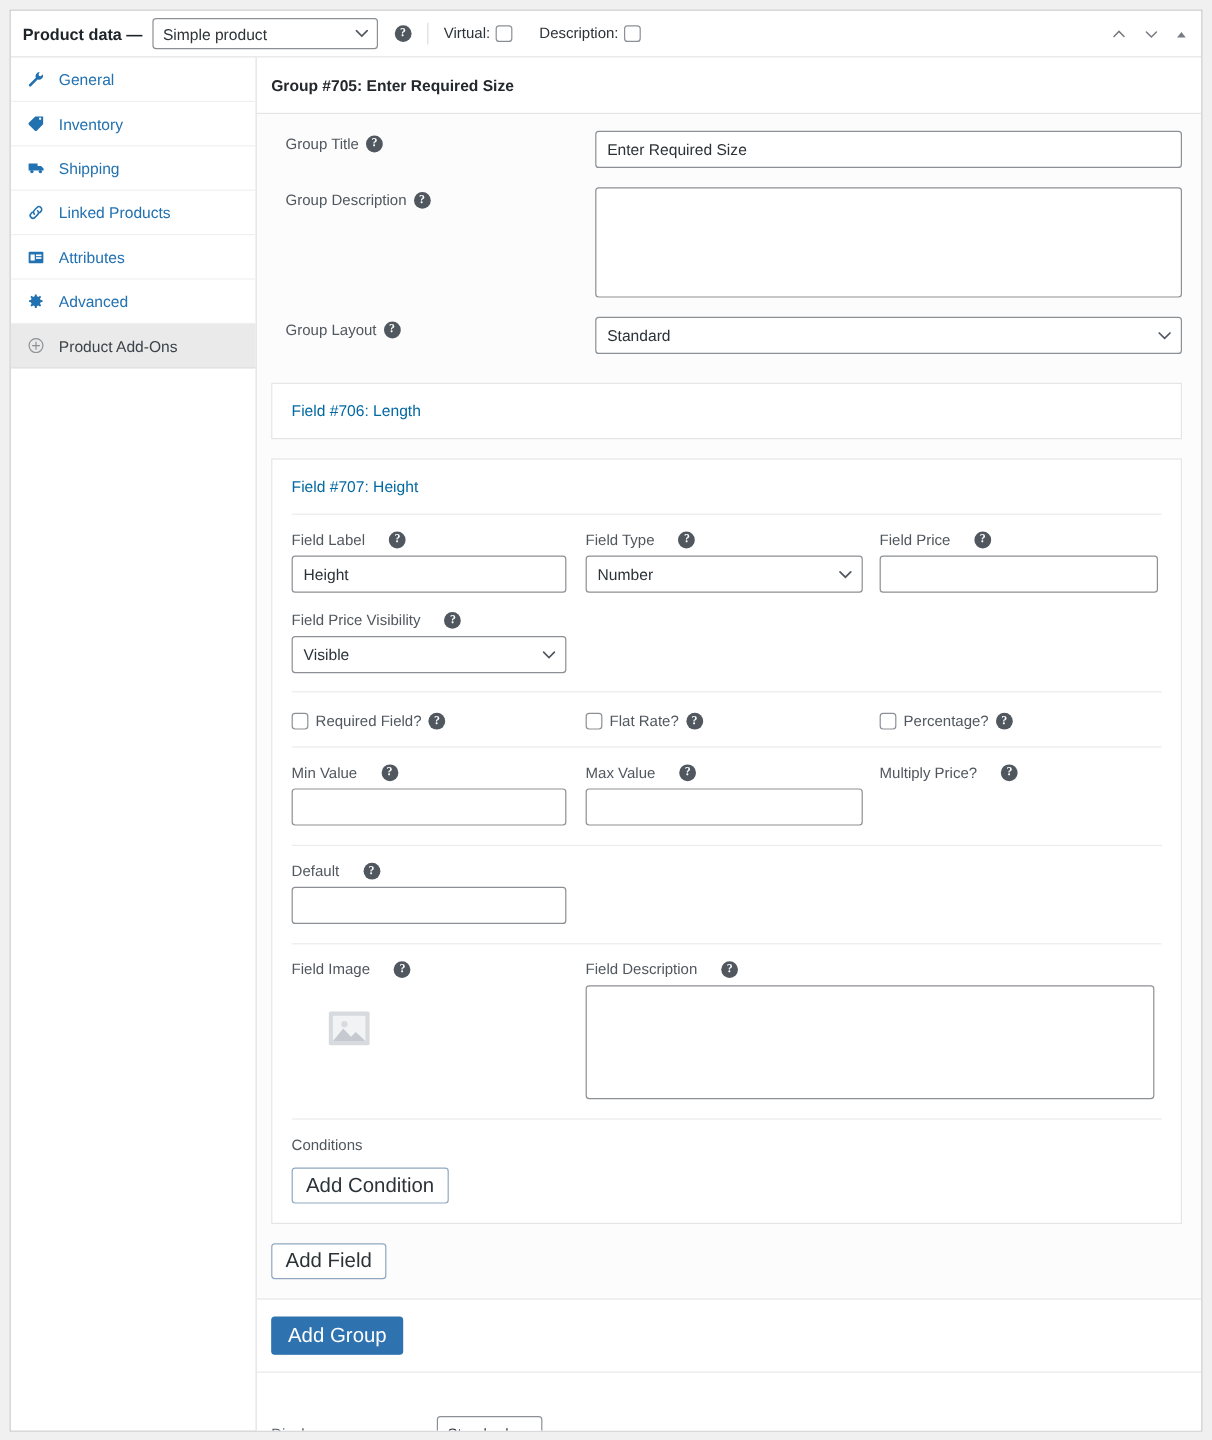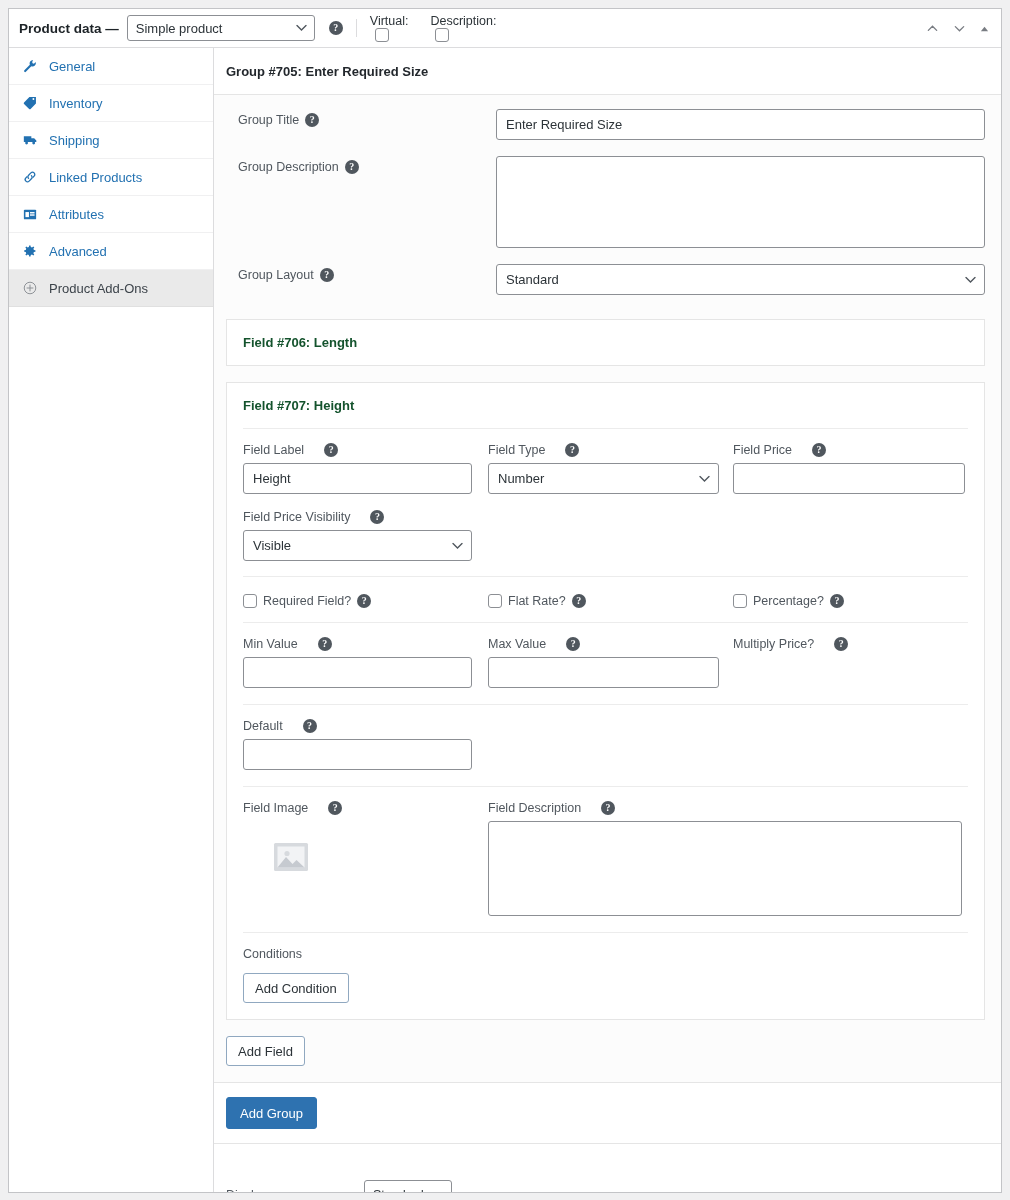--- a/index.html
+++ b/index.html
@@ -44,21 +44,21 @@
   }
   .type-select .caret { position:absolute; right:7px; top:50%; transform:translateY(-50%); }
   .help-dot {
     display:inline-block; width:14px; height:14px; border-radius:50%;
     background:#50575e; color:#fff; font-size:10px; font-weight:700;
     line-height:14px; text-align:center; font-family:"Liberation Serif", serif;
     vertical-align:middle; cursor:help; flex:0 0 14px;
   }
   .hdr-help { margin-left:14px; }
   .hdr-sep { width:1px; height:18px; background:#dcdcde; margin:0 13px; }
-  .cb-label { display:flex; align-items:flex-start; font-size:12.5px; color:#2c3338; white-space:nowrap;flex-direction:column; }
+  .cb-label { display:flex; align-items:center; font-size:12.5px; color:#2c3338; white-space:nowrap; }
   .cb-label + .cb-label { margin-left:22px; }
   .cbox {
     width:14px; height:14px; border:1px solid #8c8f94; border-radius:3px;
     background:#fff; margin-left:5px; flex:0 0 14px;
   }
   .hdr-spacer { flex:1 1 auto; }
   .hdr-icons { display:flex; align-items:center; gap:14px; color:#787c82; }
   .chev { width:13px; height:13px; }
   .tri-toggle { width:9px; height:9px; }
 
@@ -125,21 +125,21 @@
 
   
   .fields-wrap { background:#fcfcfc; padding:4px 16px 0 12px; }
   .field-card {
     background:#fff; border:1px solid #e5e5e5;
     margin-bottom:14px;
   }
   .field-card.collapsed { margin-bottom:16px; }
   .field-title {
     padding:15px 14px 15px 16px;
-    font-weight:700; font-size:13px; color:#14532d;
+    font-weight:400; font-size:13px; color:#0369a1;
   }
   .field-inner { padding:0 16px 16px 16px; }
   .hr { height:1px; background:#ececec; margin:0 0 14px 0; }
 
   .f-row { display:flex; align-items:flex-start; gap:0; }
   .f-col { display:flex; flex-direction:column; }
   .f-lbl {
     font-size:12.5px; color:#50575e;
     display:flex; align-items:center; gap:20px;
     margin-bottom:6px; white-space:nowrap;
@@ -153,21 +153,21 @@
   .cbitem .cb { width:14px; height:14px; border:1px solid #8c8f94; border-radius:3px; background:#fff; flex:0 0 14px; }
 
   .img-ph {
     width:40px; height:40px; margin-top:16px; margin-left:28px;
     display:flex; align-items:center; justify-content:center;
   }
 
   .cond-lbl { font-size:12.5px; color:#50575e; margin-bottom:12px; }
 
   .btn {
-    font-family:"Liberation Sans", sans-serif; font-size:13px;
+    font-family:"Liberation Sans", sans-serif; font-size:17px;
     border-radius:3px; cursor:pointer; display:inline-flex;
     align-items:center; justify-content:center;
     height:30px; padding:0 11px; white-space:nowrap;
   }
   .btn-secondary { background:#fff; border:1px solid #90a8c0; color:#2c3338; }
   .btn-primary { background:#2e72b0; border:1px solid #2e72b0; color:#fff; height:32px; padding:0 13px; }
 
   .addfield-bar { background:#fcfcfc; padding:2px 16px 16px 12px; }
   .addgroup-bar {
     border-top:1px solid #e5e5e5; border-bottom:1px solid #e5e5e5;

